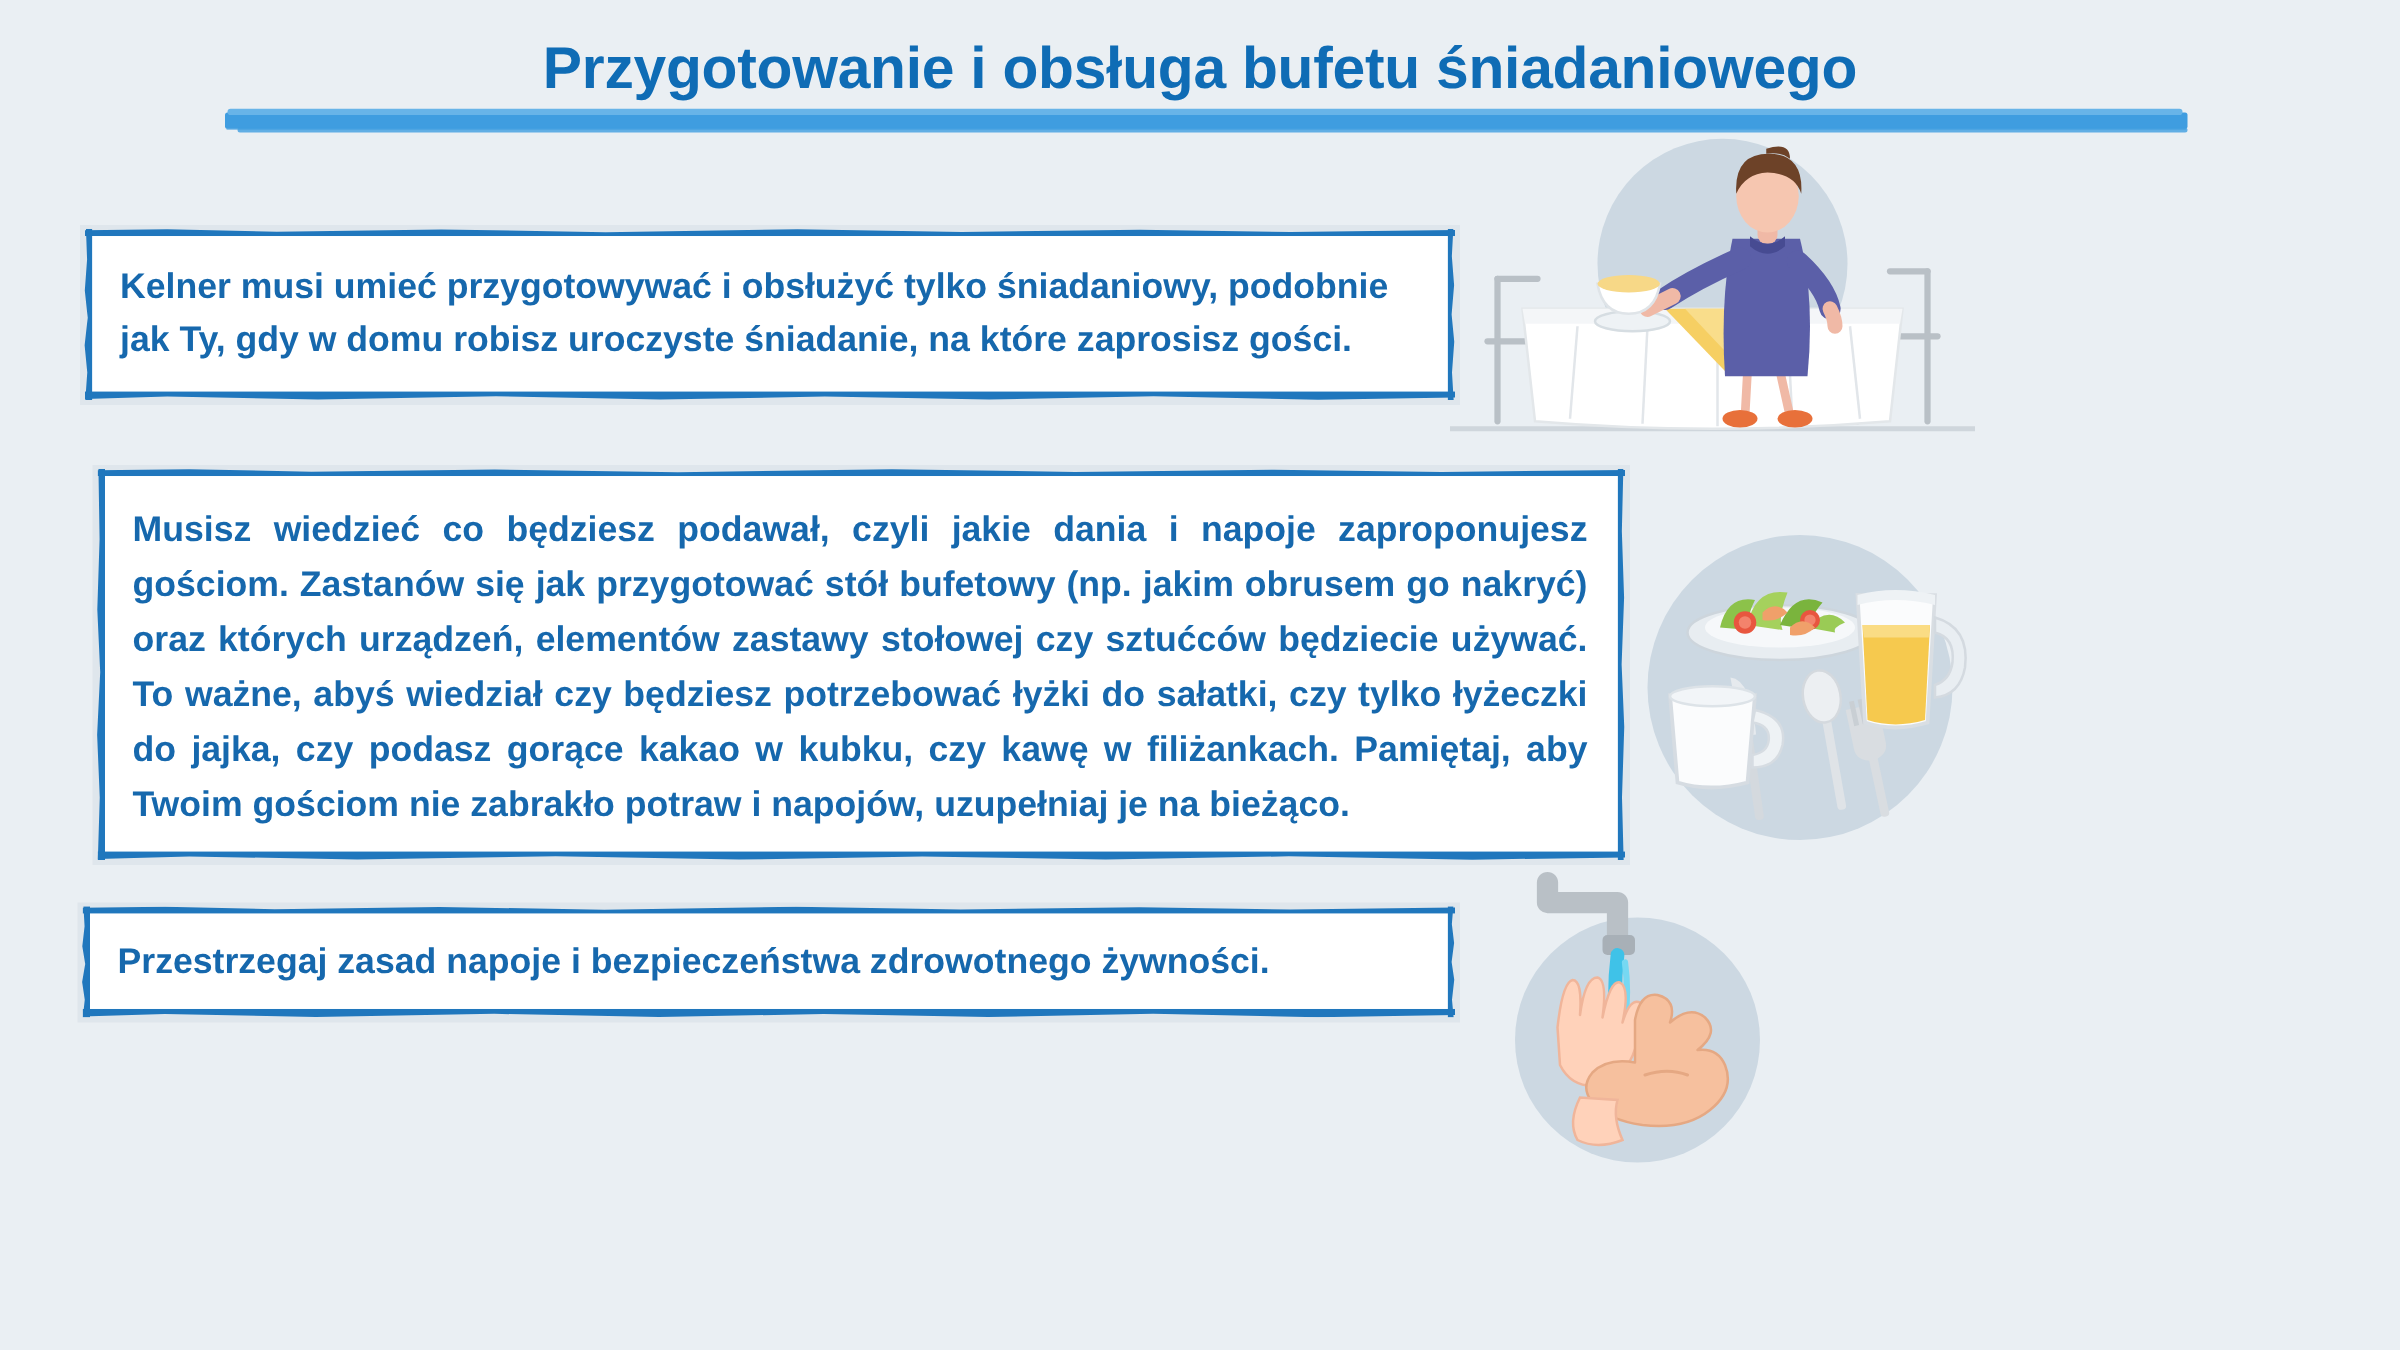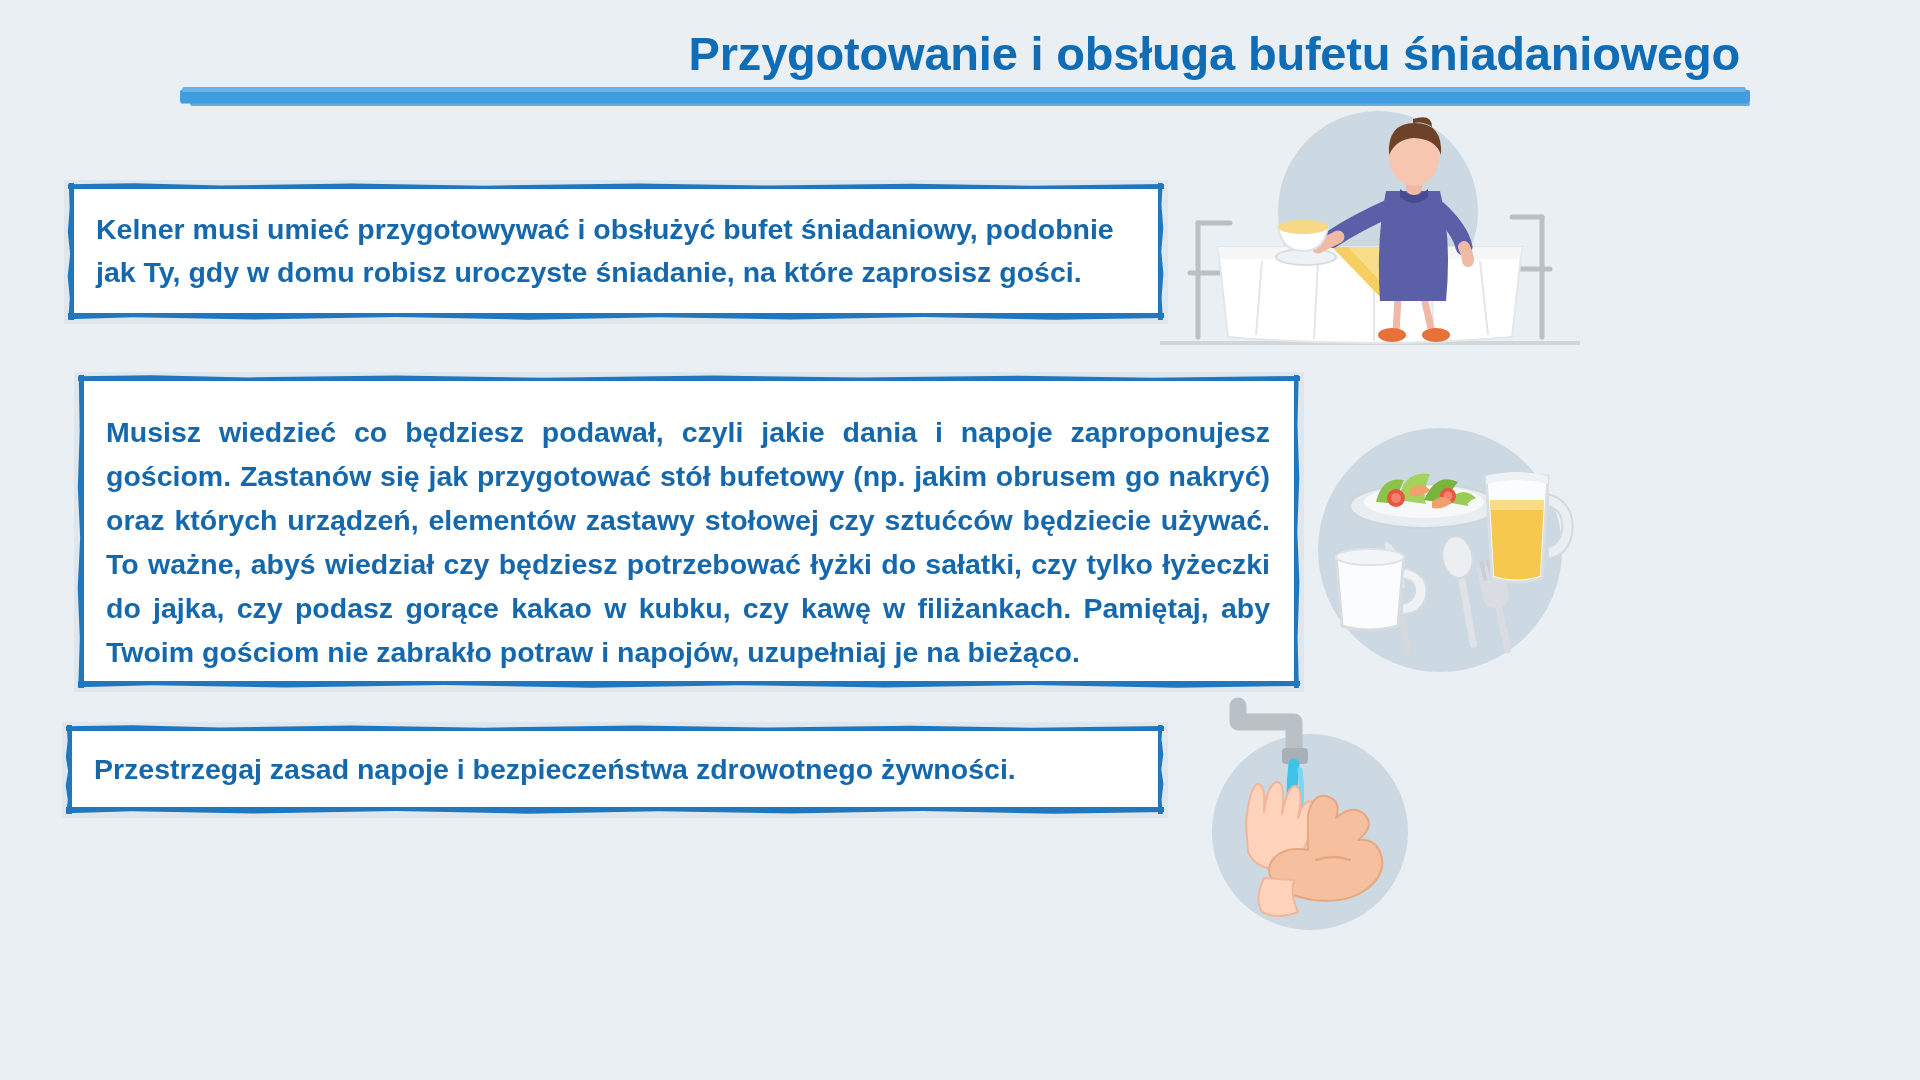--- a/index.html
+++ b/index.html
@@ -23,21 +23,21 @@
     inset: 0;
     background: #eaeff3;
   }
 
   
   #title-block {
     position: absolute;
     left: 180px;
     top: 28px;
     width: 1560px;
-    text-align: right;
+    text-align: center;
   }
   #title-text {
     font-size: 47px;
     font-weight: bold;
     color: #0f6cb5;
     letter-spacing: -0.2px;
     line-height: 1.1;
     white-space: nowrap;
   }
   #title-underline {
@@ -113,21 +113,21 @@
     box-sizing: border-box;
   }
 
   
   #card-1 { left: 64px; top: 180px; width: 1104px; height: 144px; }
   #card-1 .card-inner { padding: 0 26px; }
   #card-1 .card-text { font-size: 28.5px; line-height: 1.52; }
 
   
   #card-2 { left: 74px; top: 372px; width: 1230px; height: 320px; }
-  #card-2 .card-inner { padding: 16px 26px 10px 26px; align-items: flex-end; }
+  #card-2 .card-inner { padding: 16px 26px 10px 26px; align-items: center; }
   #card-2 .card-text { font-size: 28.5px; line-height: 1.545; text-align: justify; }
 
   
   #card-3 { left: 62px; top: 722px; width: 1106px; height: 96px; }
   #card-3 .card-inner { padding: 0 26px; }
   #card-3 .card-text { font-size: 28.5px; line-height: 1.5; }
 
   
   .illus { position: absolute; }
 
@@ -146,21 +146,21 @@
     <div id="title-text">Przygotowanie i obsługa bufetu śniadaniowego</div>
     <div id="title-underline"></div>
   </div>
 
   <div class="card" id="card-1">
     <div class="card-inner">
       <span class="stroke stroke-top"></span>
       <span class="stroke stroke-bottom"></span>
       <span class="stroke stroke-left"></span>
       <span class="stroke stroke-right"></span>
-      <div class="card-text">Kelner musi umieć przygotowywać i obsłużyć bufet śniadaniowy, podobnie jak Ty, gdy w domu robisz uroczyste śniadanie, na które zaprosisz gości.</div>
+      <div class="card-text">Kelner musi umieć przygotowywać i obsłużyć tylko śniadaniowy, podobnie jak Ty, gdy w domu robisz uroczyste śniadanie, na które zaprosisz gości.</div>
     </div>
   </div>
 
   <div class="card" id="card-2">
     <div class="card-inner">
       <span class="stroke stroke-top"></span>
       <span class="stroke stroke-bottom"></span>
       <span class="stroke stroke-left"></span>
       <span class="stroke stroke-right"></span>
       <div class="card-text">Musisz wiedzieć co będziesz podawał, czyli jakie dania i napoje zaproponujesz gościom. Zastanów się jak przygotować stół bufetowy (np. jakim obrusem go nakryć) oraz których urządzeń, elementów zastawy stołowej czy sztućców będziecie używać. To ważne, abyś wiedział czy będziesz potrzebować łyżki do sałatki, czy tylko łyżeczki do jajka, czy podasz gorące kakao w kubku, czy kawę w filiżankach. Pamiętaj, aby Twoim gościom nie zabrakło potraw i napojów, uzupełniaj je na bieżąco.</div>

